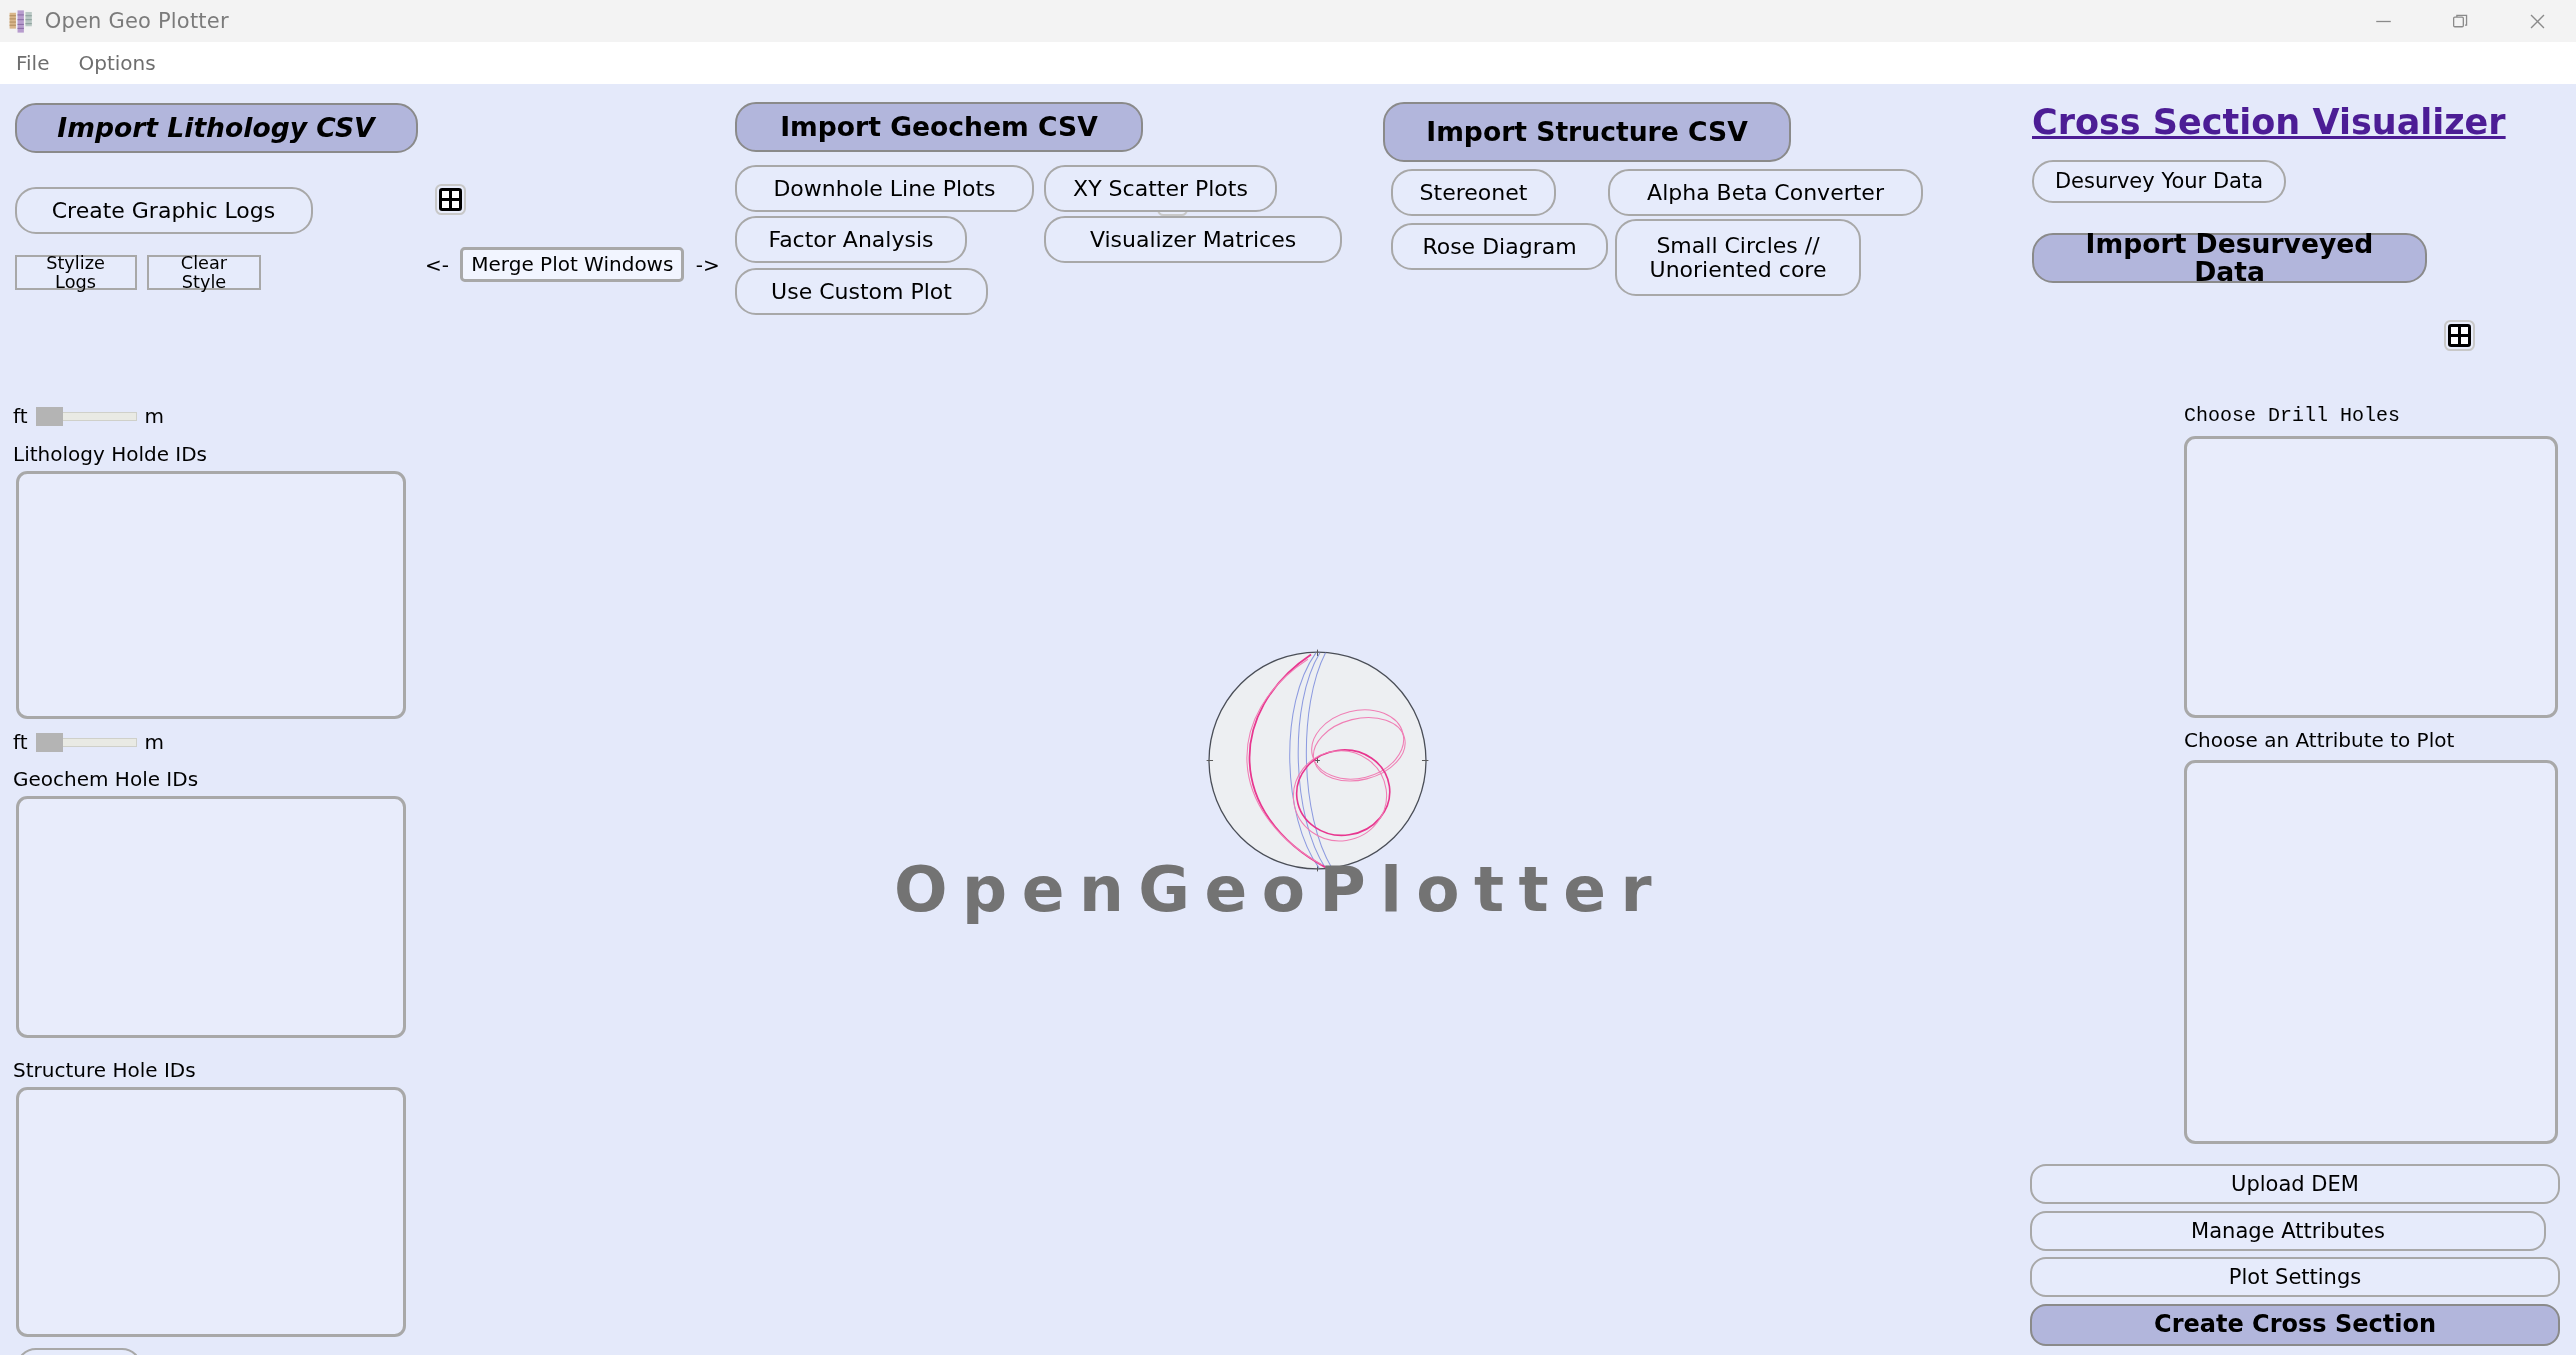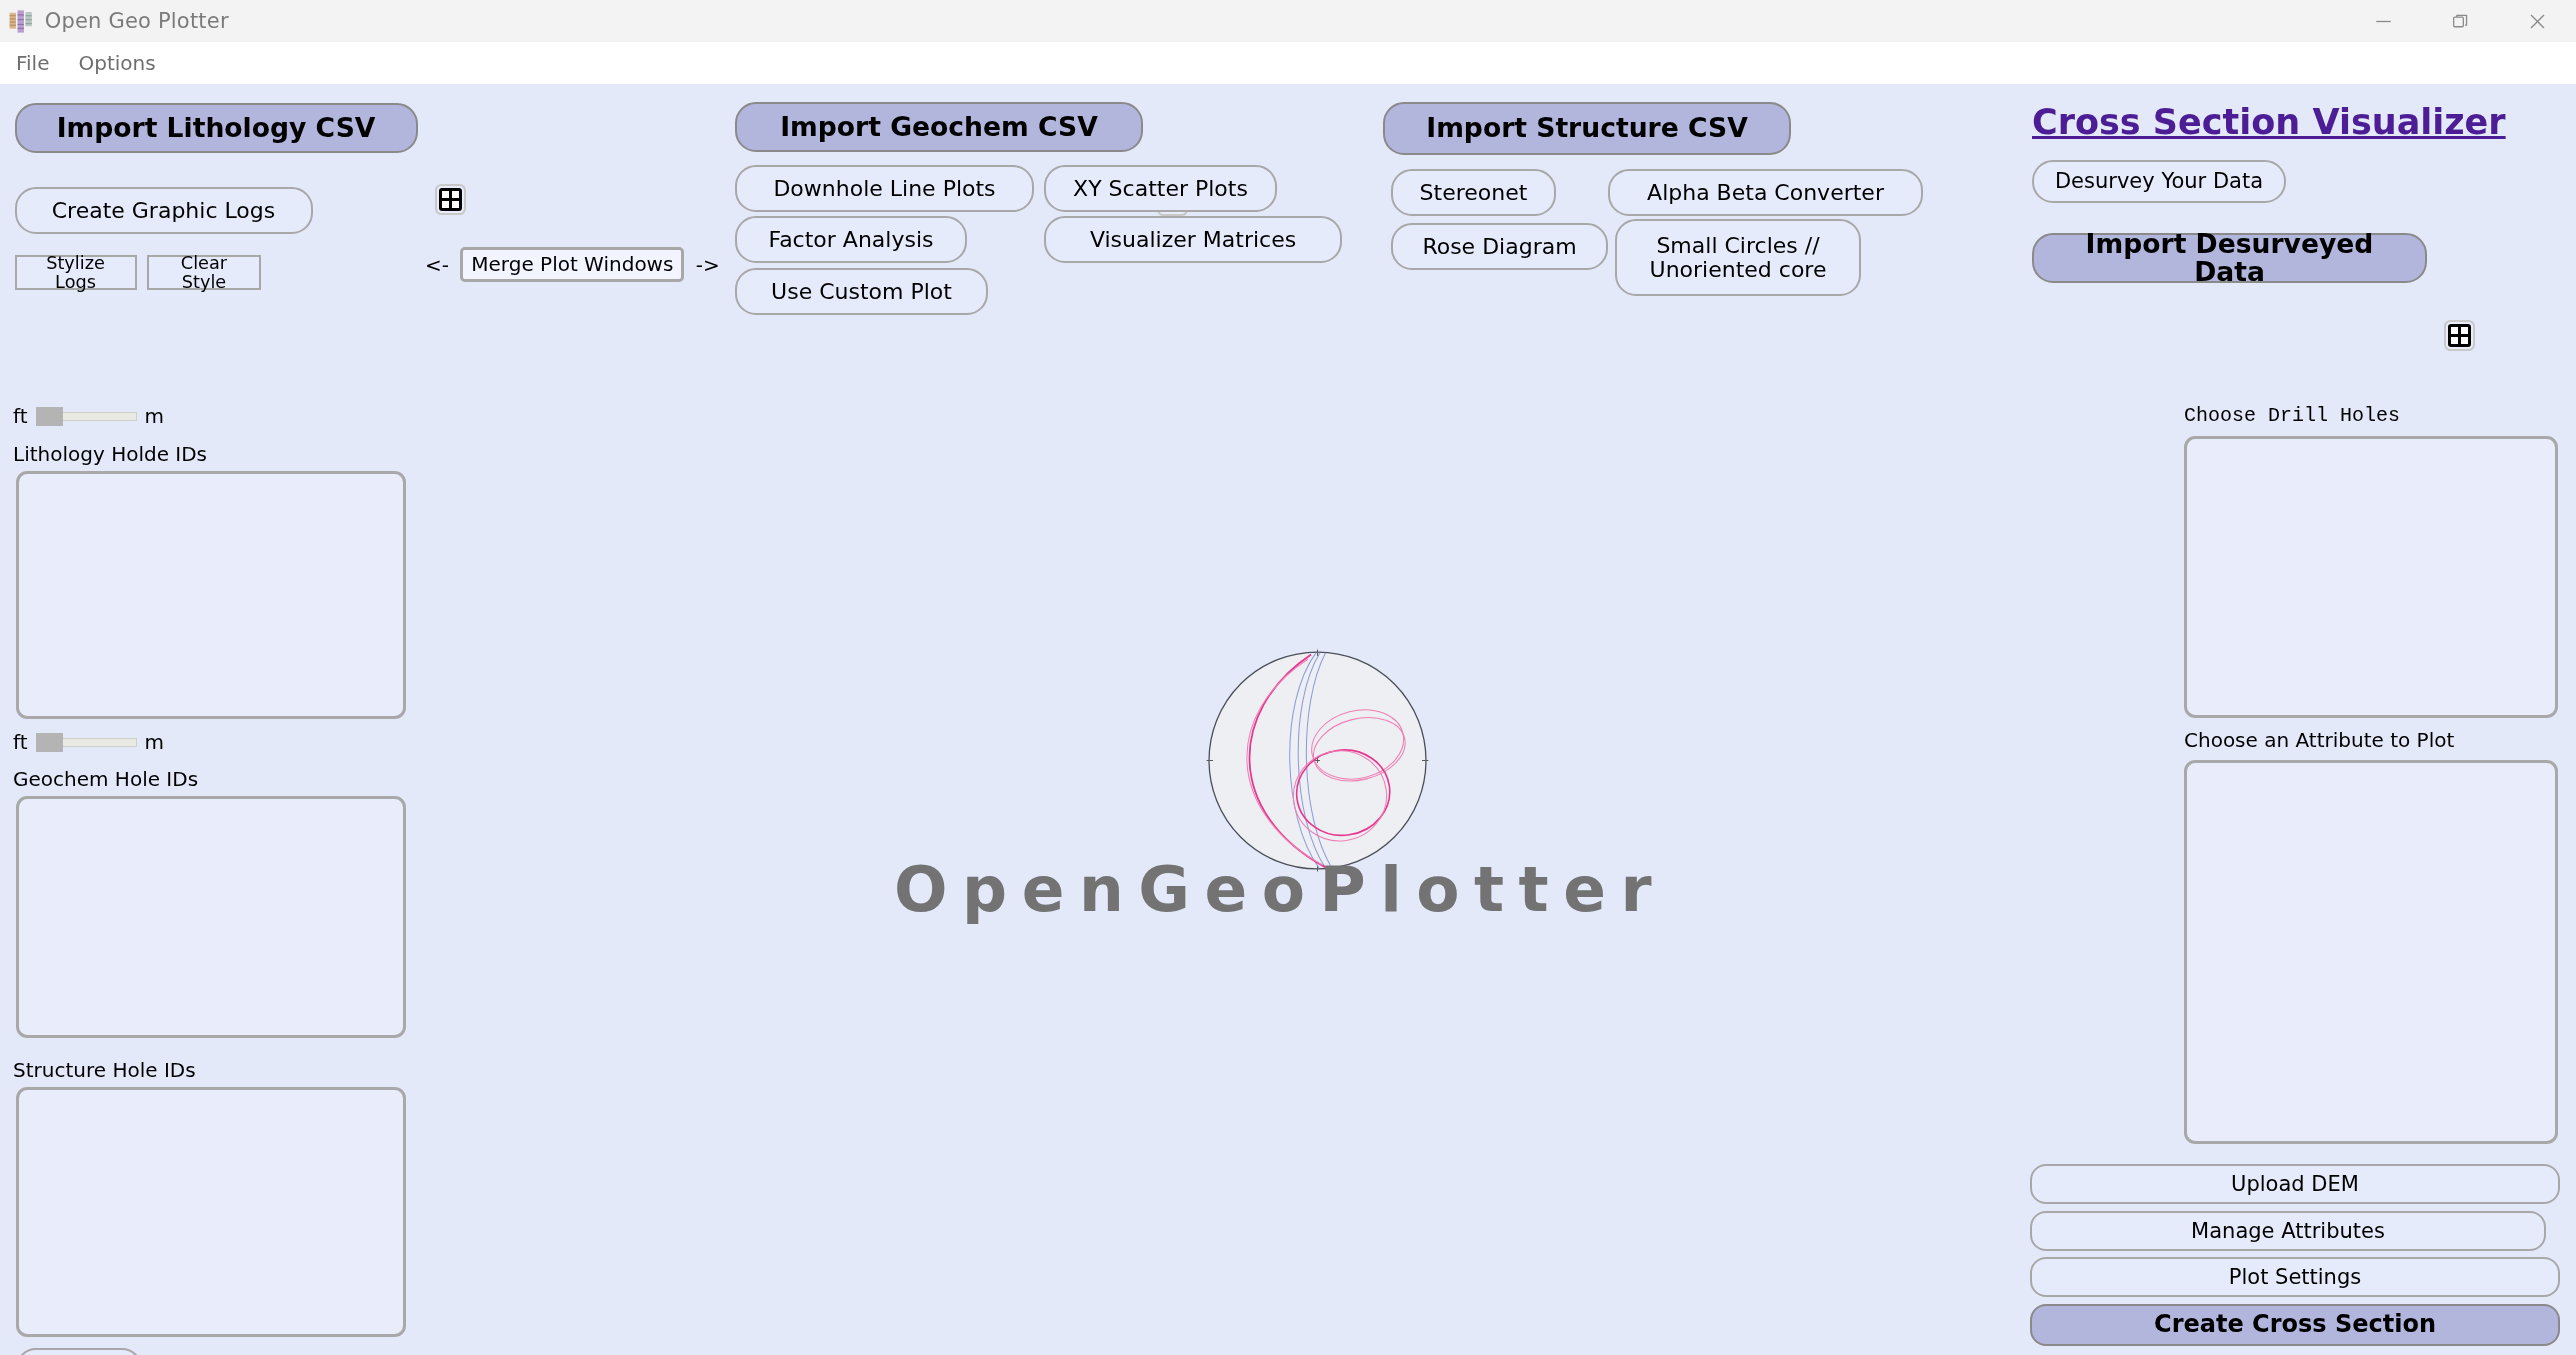--- a/index.html
+++ b/index.html
@@ -175,21 +175,21 @@
     position: absolute;
     left: 0;
     top: 0;
     width: 27px;
     height: 18.5px;
     background: #b4b4b4;
   }
   .unit { font-size: 20px; color: #000; }
 
   
-  .col { position: absolute; }
+  .col { position: absolute; font-style: italic; }
 
   
   .watermark {
     position: absolute;
     left: 894px;
     top: 769px;
     font-size: 63px;
     font-weight: bold;
     color: #737373;
     letter-spacing: 14.5px;
@@ -314,21 +314,21 @@
         <i></i>
       </span>
   </div>
 
   <div class="btn" style="position:absolute;left:735px;top:81px;width:299px;height:47px;">Downhole Line Plots</div>
   <div class="btn" style="position:absolute;left:1044px;top:81px;width:233px;height:47px;">XY Scatter Plots</div>
   <div class="btn" style="position:absolute;left:735px;top:132px;width:232px;height:47px;">Factor Analysis</div>
   <div class="btn" style="position:absolute;left:1044px;top:132px;width:298px;height:47px;">Visualizer Matrices</div>
   <div class="btn" style="position:absolute;left:735px;top:184px;width:253px;height:47px;">Use Custom Plot</div>
 
-  <div class="btn accent" style="position:absolute;left:1383px;top:17.7px;width:408px;height:53px;">Import Structure CSV</div>
+  <div class="btn accent" style="position:absolute;left:1383px;top:17.7px;width:408px;height:60px;">Import Structure CSV</div>
   <div class="grid-icon" style="position:absolute;left:1806px;top:101px;">
     <span class="inner">
         <i></i>
         <i></i>
         <i></i>
         <i></i>
       </span>
   </div>
 
   <div class="btn" style="position:absolute;left:1391px;top:85px;width:165px;height:47px;">Stereonet</div>

